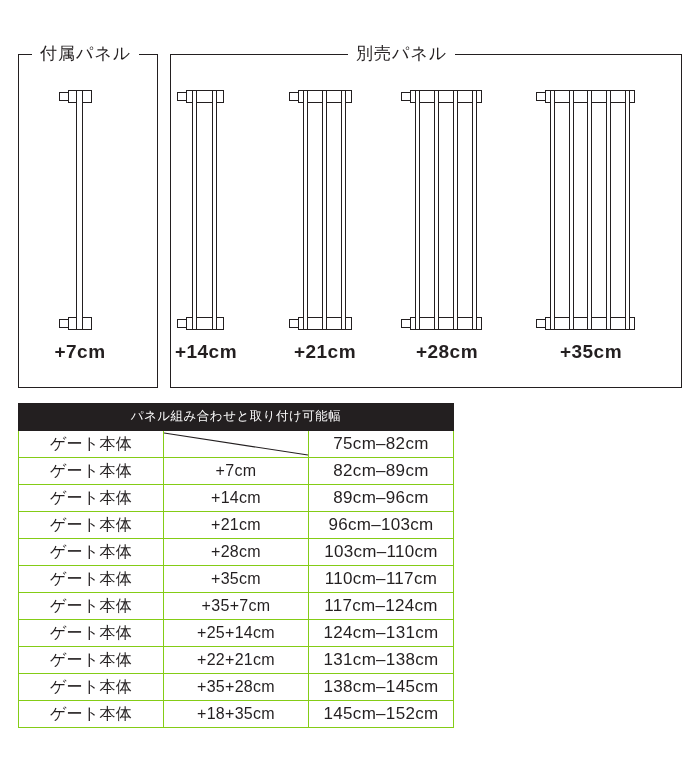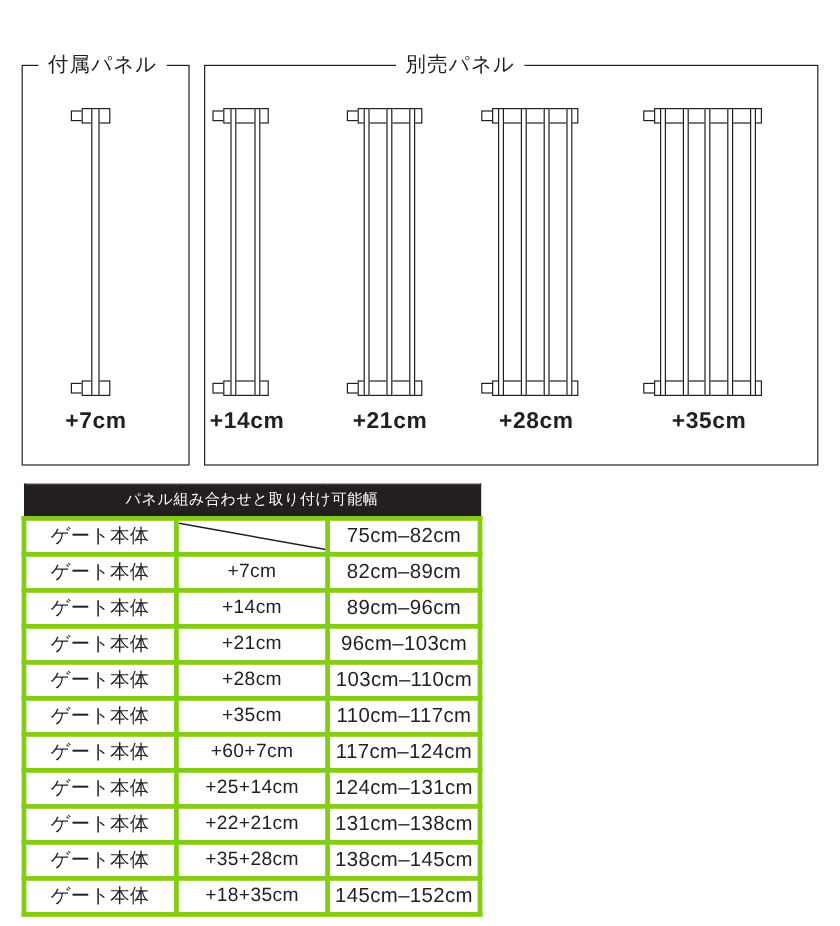--- a/index.html
+++ b/index.html
@@ -52,21 +52,21 @@
     line-height: 20px;
     padding: 0 8px;
     white-space: nowrap;
     color: #231f20;
   }
   .title-included {
     left: 14px;
     top: 14px;
   }
   .title-optional {
-    left: 312px;
+    left: 330px;
     top: 14px;
   }
 
   
   .panel {
     position: absolute;
     top: 50px;
   }
   .panel-label {
     position: absolute;
@@ -114,35 +114,35 @@
 
   
   .table-wrap {
     position: absolute;
     left: 18px;
     top: 403px;
     width: 400px;
   }
   table.spec {
     border-collapse: collapse;
-    width: 384px;
+    width: 436px;
     table-layout: fixed;
   }
   table.spec th.header-cell {
     background: #231f20;
     color: #ffffff;
     font-size: 12.5px;
     font-weight: normal;
     letter-spacing: 0.5px;
     padding: 4px 0 5px 0;
     border: 1px solid #231f20;
     text-align: center;
   }
   table.spec td {
-    border: 4px solid #84cc16;
+    border: 1px solid #84cc16;
     height: 26px;
     font-size: 16.5px;
     text-align: center;
     color: #231f20;
     padding: 0;
     letter-spacing: 0.3px;
   }
   table.spec td.c-gate { width: 120px; font-size: 16px; }
   table.spec td.c-add  { width: 116px; font-size: 16px; }
   table.spec td.c-width{ width: 162px; font-size: 17px; }
@@ -264,21 +264,21 @@
         <td class="c-add">+28cm</td>
         <td class="c-width">103cm–110cm</td>
       </tr>
       <tr>
         <td class="c-gate">ゲート本体</td>
         <td class="c-add">+35cm</td>
         <td class="c-width">110cm–117cm</td>
       </tr>
       <tr>
         <td class="c-gate">ゲート本体</td>
-        <td class="c-add">+60+7cm</td>
+        <td class="c-add">+35+7cm</td>
         <td class="c-width">117cm–124cm</td>
       </tr>
       <tr>
         <td class="c-gate">ゲート本体</td>
         <td class="c-add">+25+14cm</td>
         <td class="c-width">124cm–131cm</td>
       </tr>
       <tr>
         <td class="c-gate">ゲート本体</td>
         <td class="c-add">+22+21cm</td>

